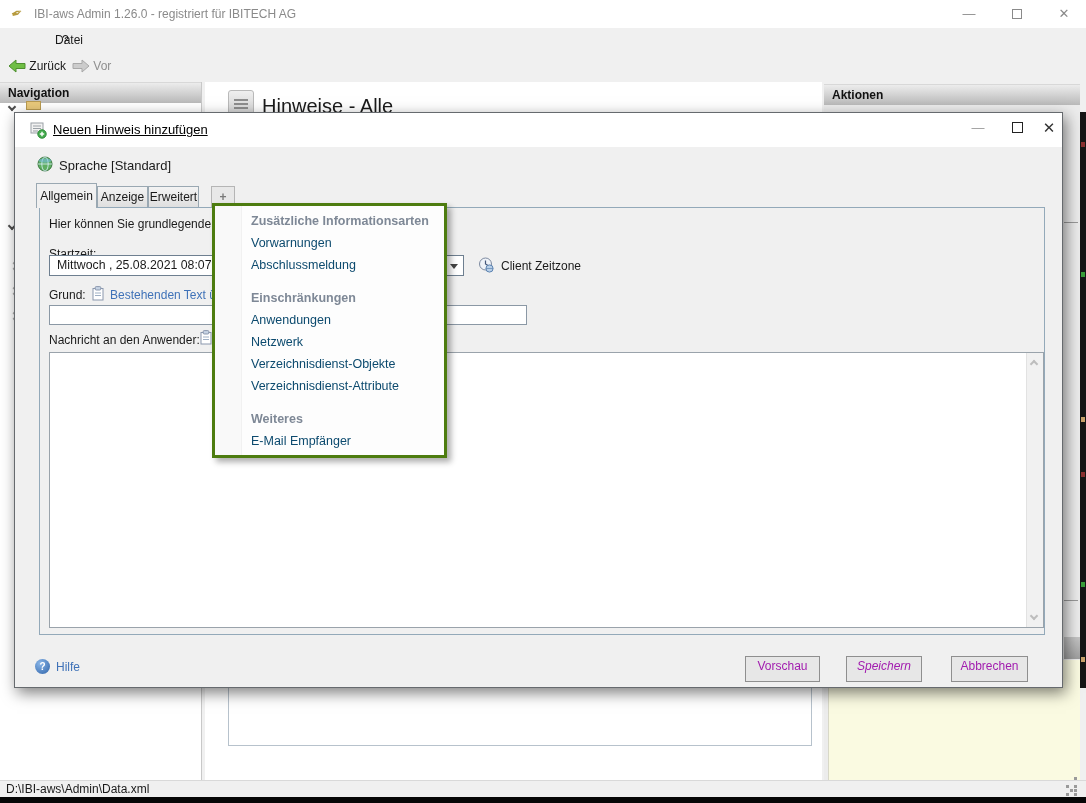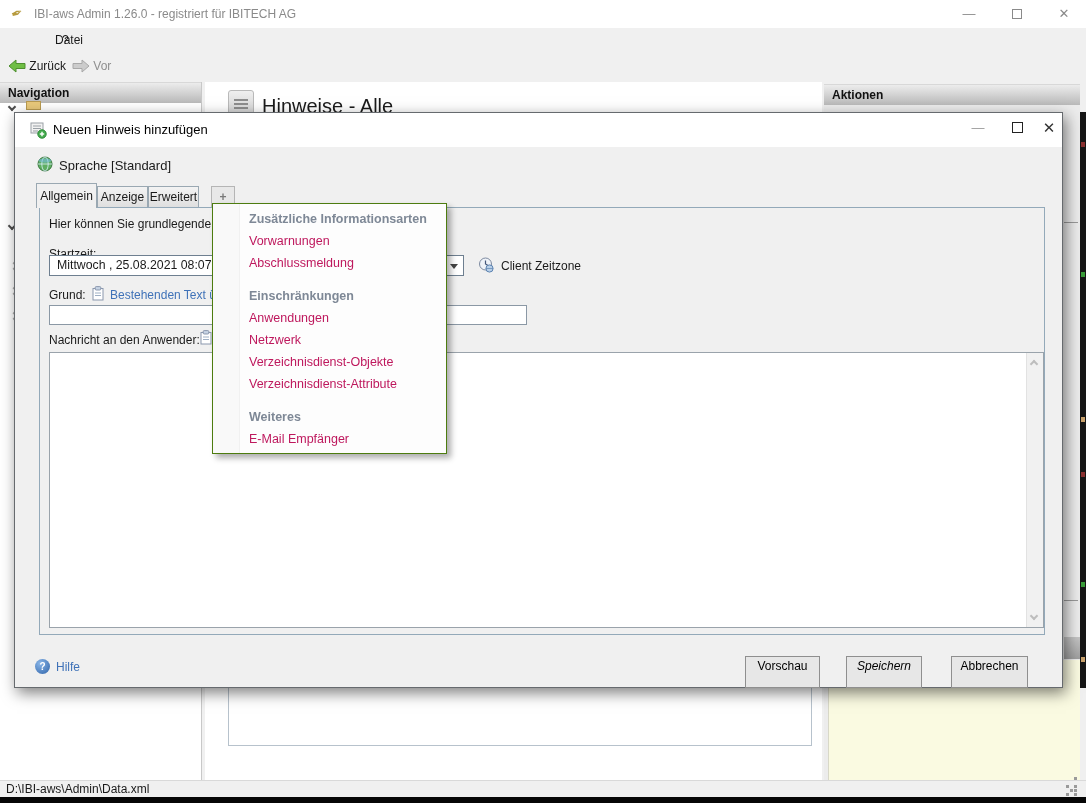--- a/index.html
+++ b/index.html
@@ -43,41 +43,41 @@
   .grip { left:1066px; top:785px; width:3px; height:3px; background:#9a9a9a;
     box-shadow:8px 0 #9a9a9a, 8px -8px #9a9a9a, 4px 4px #9a9a9a, 8px 4px #9a9a9a, 8px 8px #9a9a9a, 0 8px #9a9a9a; }
   .bottom-strip { left:0; top:797px; width:1086px; height:6px; background:#060606; }
   .right-strip  { left:1080px; top:112px; width:6px; height:576px; background:#161616; }
   .frag { position:absolute; left:1px; width:4px; height:5px; }
 
   
   .dialog { left:14px; top:112px; width:1049px; height:576px; background:#f0f0f0;
     border:1px solid #666a6e; box-shadow:3px 5px 14px rgba(0,0,0,.5); z-index:10; }
   .d-titlebar { left:0; top:0; width:100%; height:34px; background:#ffffff; }
-  .d-title { position:absolute; left:38px; top:9px; font-size:13px; color:#000; }
+  .d-title { position:absolute; left:38px; top:9px; font-size:13px; color:#000;text-decoration:underline; }
   .d-btn { position:absolute; top:0; width:34px; height:30px; text-align:center; line-height:30px; color:#333; font-size:13px; }
   .tab { position:absolute; height:21px; line-height:21px; text-align:center; font-size:12px;
     background:linear-gradient(#f3f3f3,#dfdfdf); border:1px solid #9aa8b2; border-bottom:none; }
   .tab.active { background:#f0f0f0; z-index:3; }
   .tabpanel { left:24px; top:94px; width:1006px; height:428px; background:#f0f0f0; border:1px solid #93a9b9; }
   .datefield { left:9px; top:47px; width:415px; height:21px; background:#fff; border:1px solid #6e7f90; line-height:19px; }
   .datearrow { position:absolute; right:1px; top:1px; width:16px; height:17px; text-align:center; background:#fff; }
   .datearrow b { display:inline-block; width:0; height:0; border:4px solid transparent; border-top:5px solid #444; margin-top:7px; }
   .textinput { position:absolute; background:#fff; border:1px solid #8b98a5; font-family:"Liberation Sans",sans-serif; font-size:12px; padding:0 4px; }
   .bigtext { left:9px; top:144px; width:995px; height:276px; background:#fff; border:1px solid #9aa3ab; }
   .vscroll { position:absolute; right:0; top:0; width:17px; height:100%; background:#f1f1f1; border-left:1px solid #e2e2e2; }
   .vscroll .chev { border-color:#bdbdbd; }
   .link { color:#3f72b8; }
-  .btn { position:absolute; height:32px; background:#e7e7e7; border:1px solid #8f8f8f; text-align:center; line-height:19px; font-size:12px; color:#000000; }
+  .btn { position:absolute; height:26px; background:#e7e7e7; border:1px solid #8f8f8f; text-align:center; line-height:19px; font-size:12px; color:#a21caf; }
 
   
-  .popup { left:212px; top:203px; width:235px; z-index:20; background:#fdfdfd; border:1px solid #4d7c0f;
+  .popup { left:212px; top:203px; width:235px; z-index:20; background:#fdfdfd; border:3px solid #4d7c0f;
     box-shadow:4px 4px 6px rgba(0,0,0,.32); padding:4px 0 3px 0; }
   .popup .gutter { position:absolute; left:0; top:0; bottom:0; width:27px; background:#f9f9f9; border-right:1px solid #f1f1f1; }
-  .prow { position:relative; height:22px; line-height:22px; padding-left:36px; font-size:12.5px; color:#be185d; }
+  .prow { position:relative; height:22px; line-height:22px; padding-left:36px; font-size:12.5px; color:#0c4a6e; }
   .prow.header { font-weight:bold; color:#7e8896; }
   .prow.spacer { height:11px; }
   .prow.selected { height:20px; line-height:18px; margin:1px 1px; padding-left:35px;
     background:#cbe4f9; border:1px solid #7fb2e0; }
 </style>
 </head>
 <body>
 
 <div id="screen">
 

